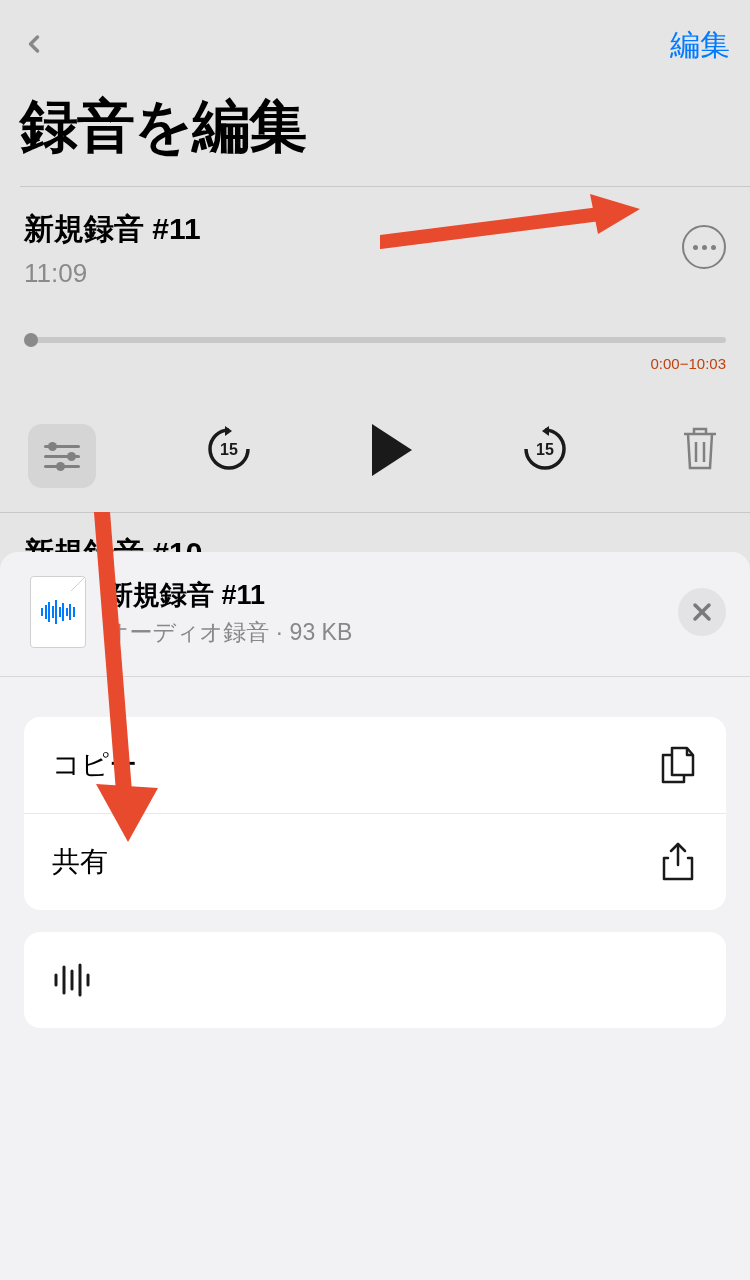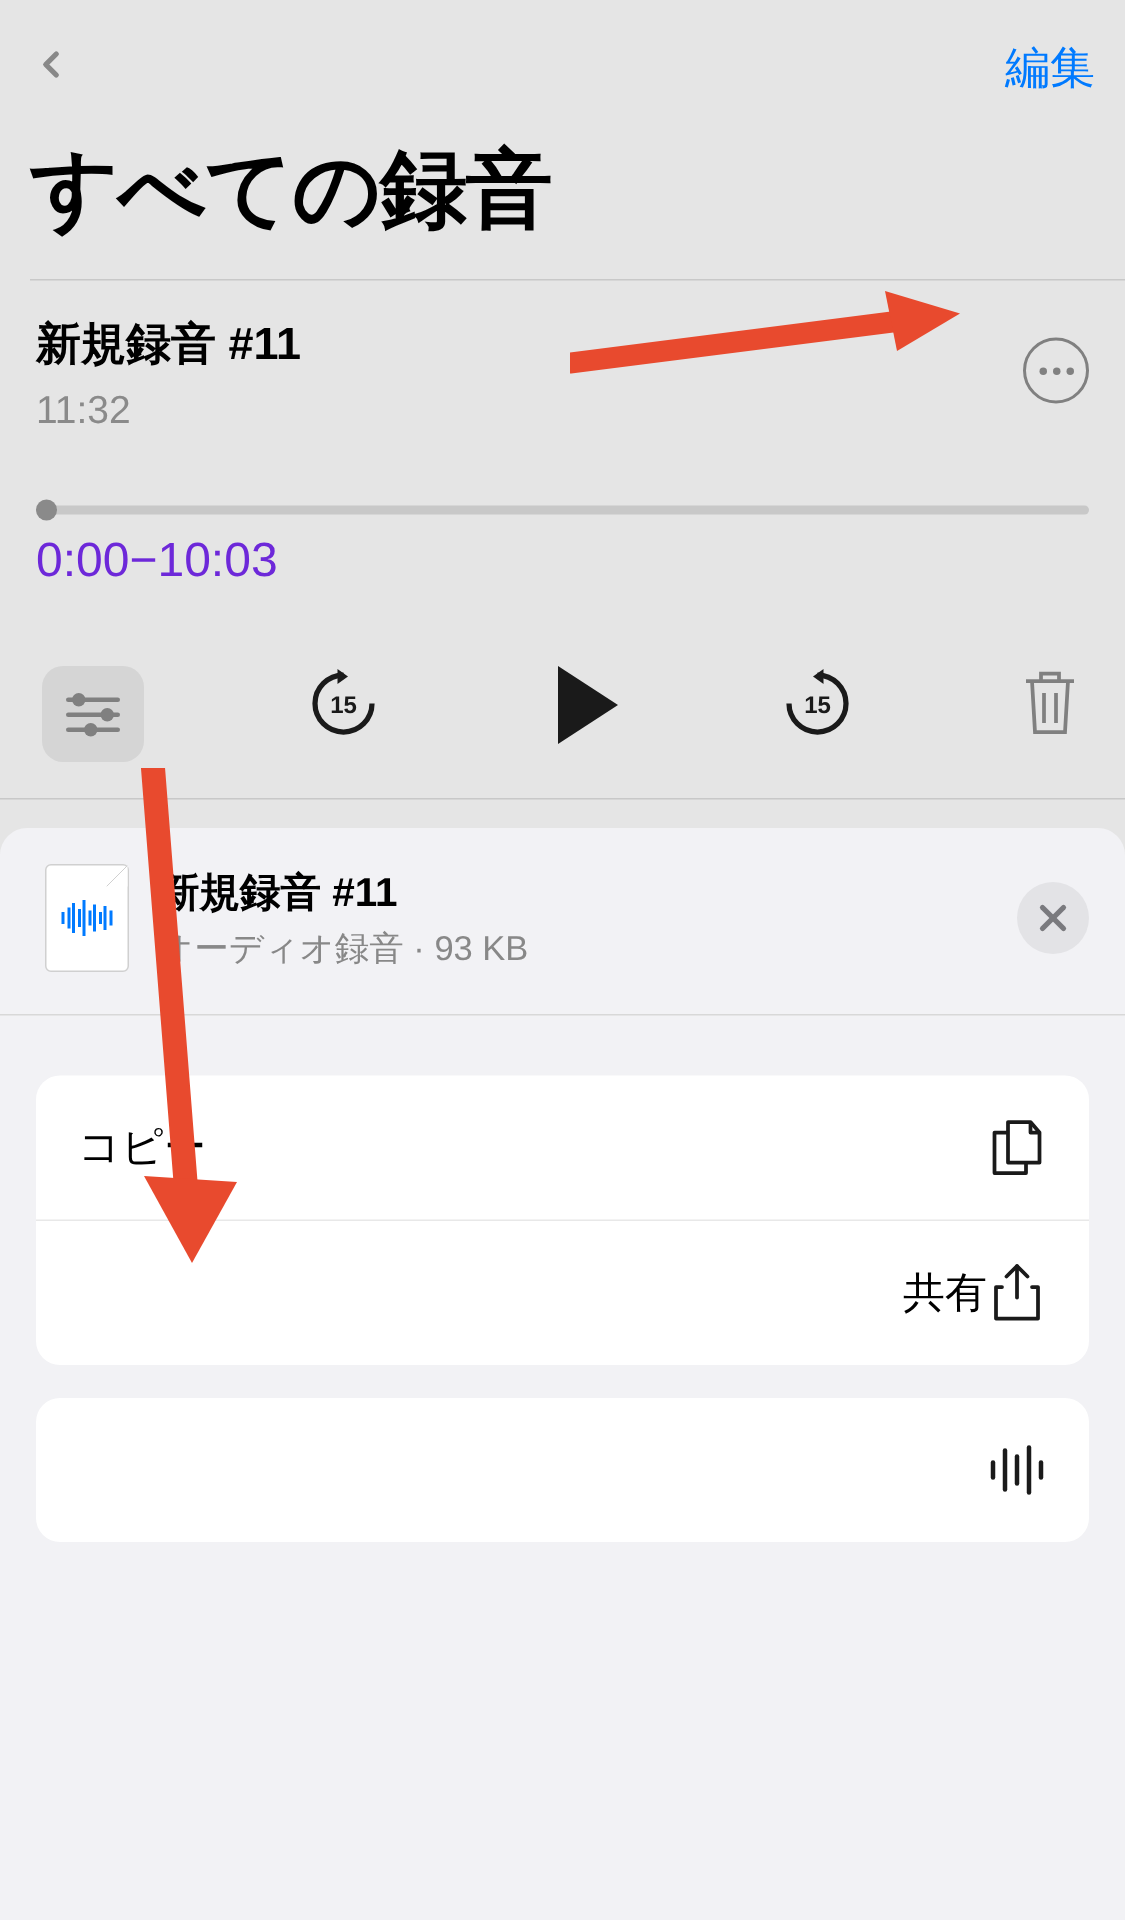--- a/index.html
+++ b/index.html
@@ -90,24 +90,24 @@
   position: absolute;
   left: 0;
   top: -4px;
   width: 14px;
   height: 14px;
   background: #8a8a8a;
   border-radius: 50%;
 }
 .time-labels {
   display: flex;
-  justify-content: flex-start;
+  justify-content: flex-end;
   margin-top: 12px;
-  font-size: 32px;
-  color: #6d28d9;
+  font-size: 15px;
+  color: #c2410c;
 }
 .controls {
   display: flex;
   justify-content: space-between;
   margin-top: 52px;
   padding: 0 4px;
 }
 .settings-btn {
   width: 68px;
   height: 64px;
@@ -240,21 +240,21 @@
   overflow: hidden;
 }
 .menu-item {
   display: flex;
   justify-content: space-between;
   align-items: center;
   padding: 28px 28px;
   font-size: 28px;
   border-bottom: 1px solid #e8e8e8;
 }
-.menu-item:last-child { border-bottom: none; justify-content: flex-end; }
+.menu-item:last-child { border-bottom: none; }
 .menu-icon {
   width: 40px;
   height: 40px;
   display: flex;
   justify-content: center;
   align-items: center;
 }
 .arrow-annotation {
   position: absolute;
   pointer-events: none;
@@ -277,28 +277,28 @@
 
 <div class="nav-bar">
   <div>
     <svg class="back-chevron" viewBox="0 0 24 24" fill="none" stroke="currentColor" stroke-width="3" stroke-linecap="round" stroke-linejoin="round">
         <polyline points="15 18 9 12 15 6"></polyline>
       </svg>
   </div>
   <div class="edit-link">編集</div>
 </div>
 
-<h1 class="page-title">すべての録音</h1>
+<h1 class="page-title">録音を編集</h1>
 <div class="divider"></div>
 
 <div class="recording-item">
   <div class="recording-header">
     <div class="recording-info">
       <div class="recording-title">新規録音 #11</div>
-      <div class="recording-time">11:32</div>
+      <div class="recording-time">11:09</div>
     </div>
     <div class="more-button">
       <div class="more-dots">
           <span></span>
           <span></span>
           <span></span>
         </div>
     </div>
   </div>
 

